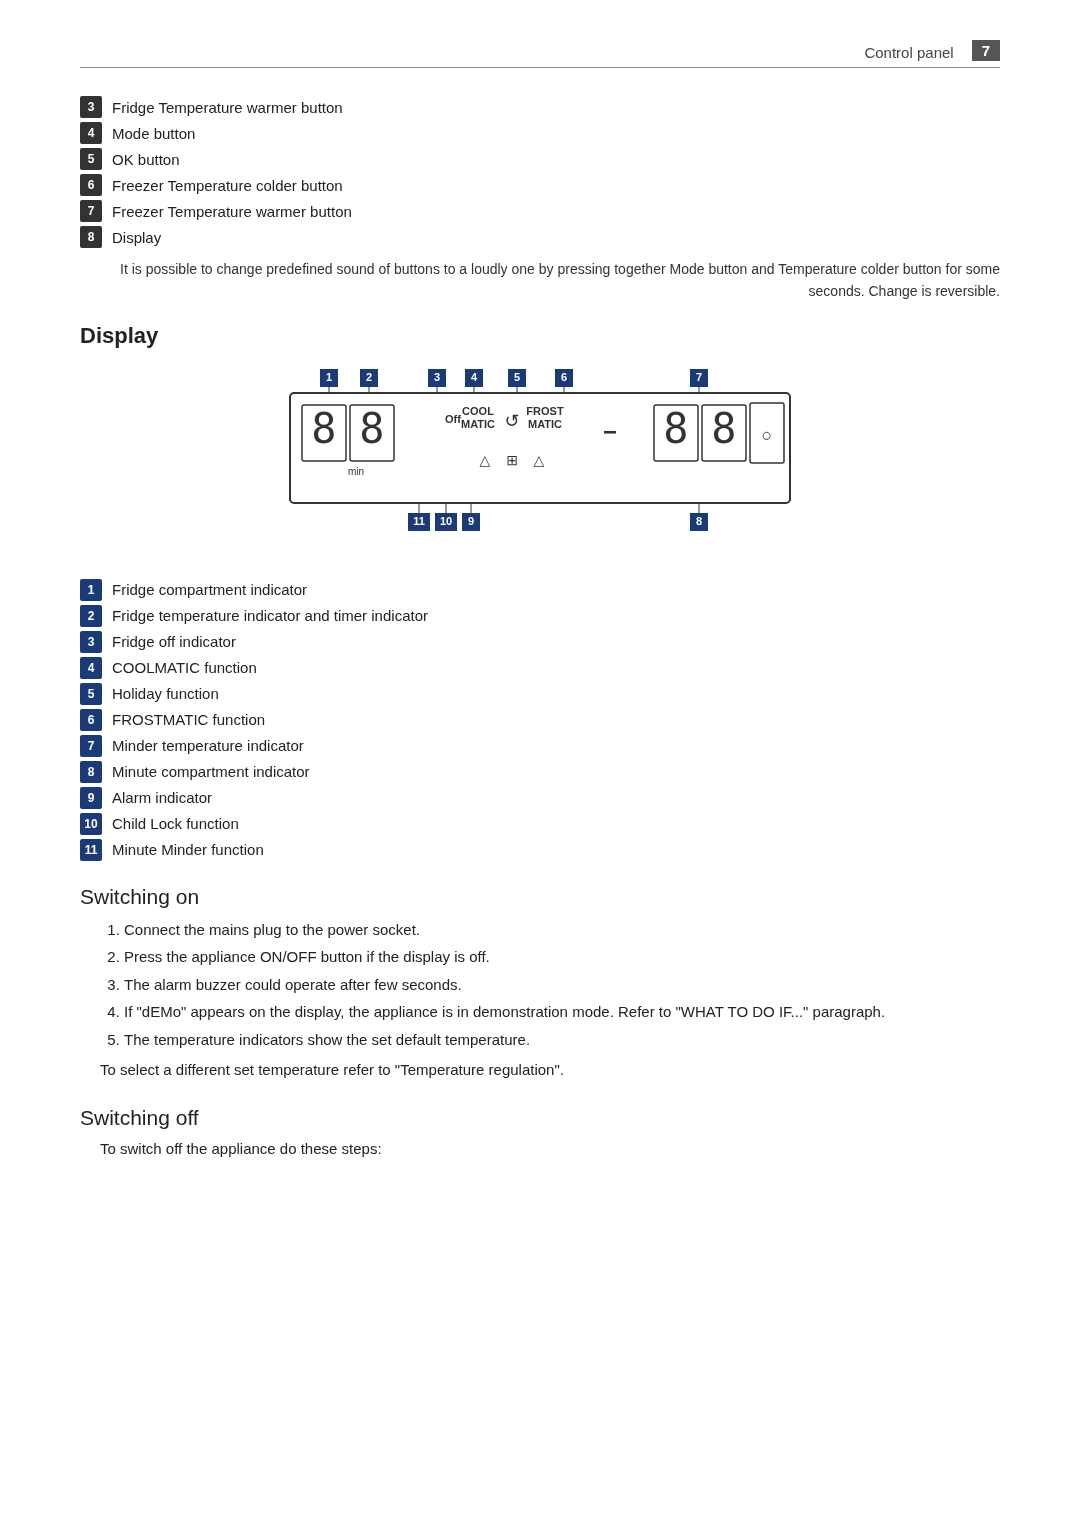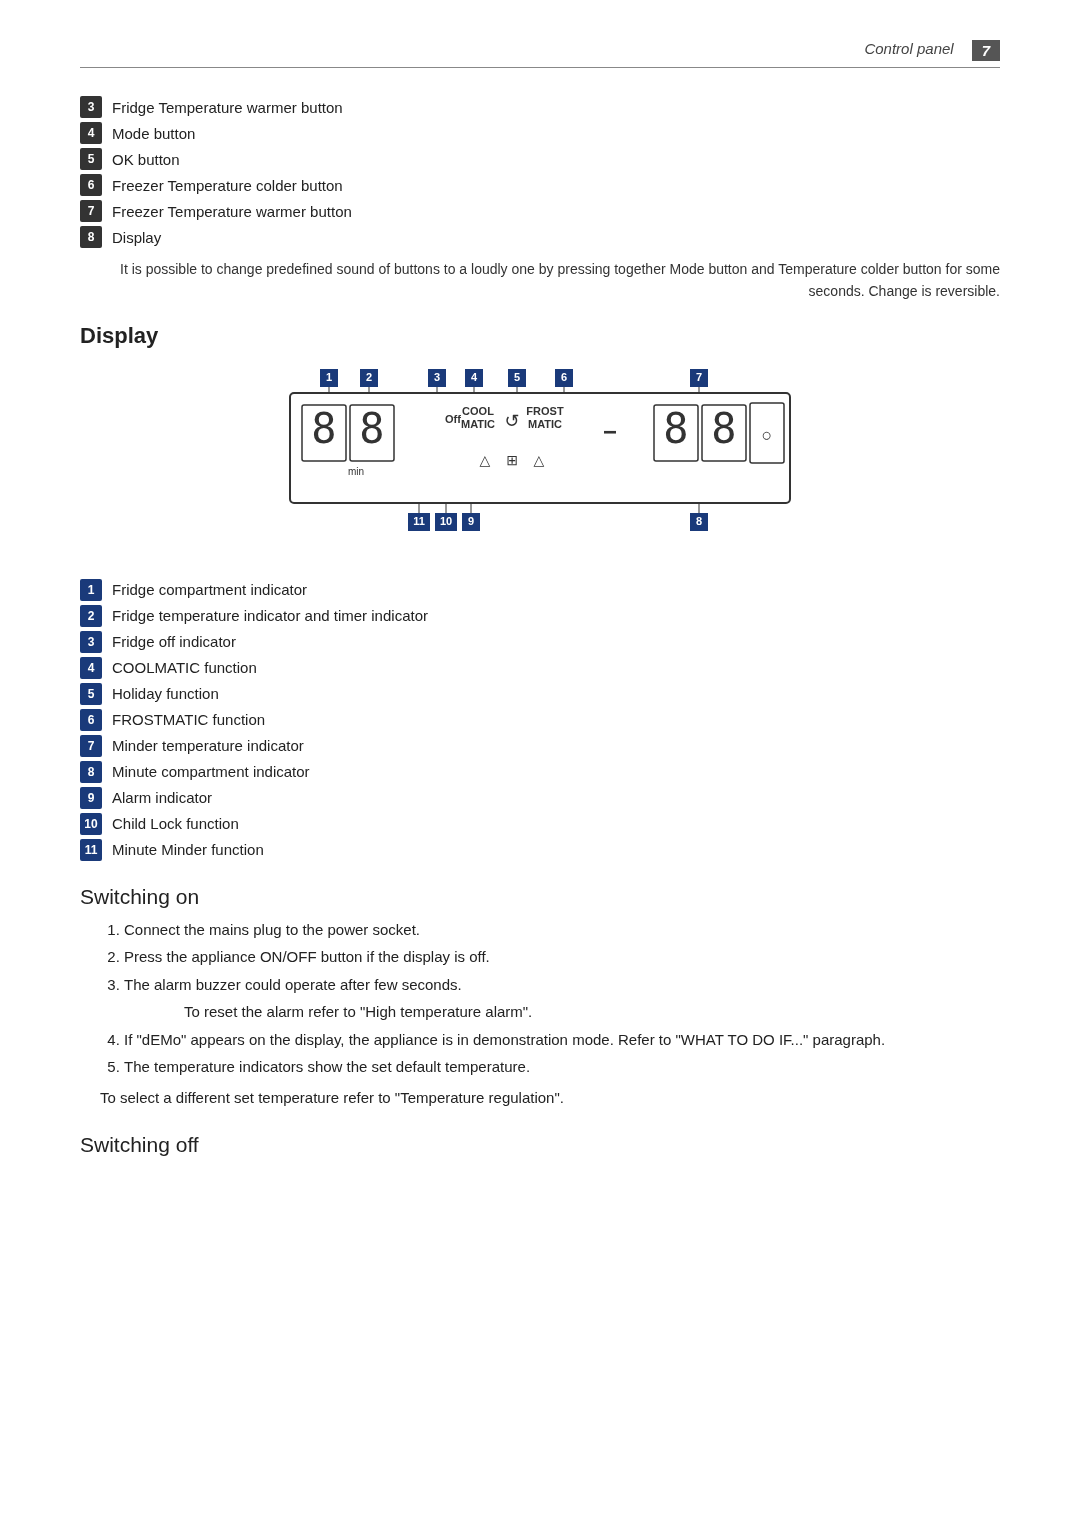--- a/index.html
+++ b/index.html
@@ -8,25 +8,24 @@
       font-size: 15px;
       color: #222;
       background: #fff;
       width: 1080px;
       min-height: 1529px;
       padding: 40px 80px 60px 80px;
     }
     .header {
       display: flex;
       justify-content: flex-end;
-      align-items: flex-start;
+      align-items: flex-end;
       border-bottom: 1px solid #888;
       padding-bottom: 6px;
       margin-bottom: 28px;
-      font-style: italic;
     }
     .header-title {
       font-size: 15px;
       color: #444;
       margin-right: 18px;
     }
     .header-page {
       background: #555;
       color: #fff;
       padding: 2px 10px;
@@ -294,22 +293,22 @@
       <span class="item-text">Minute Minder function</span>
     </div>
   </div>
 
 <div class="switch-section">
   <div class="section-title">Switching on</div>
   <ol class="switch-list">
     <li>Connect the mains plug to the power socket.</li>
     <li>Press the appliance ON/OFF button if the display is off.</li>
     <li>The alarm buzzer could operate after few seconds.</li>
-      <p class="switch-note">To reset the alarm refer to "High temperature alarm".</p>
     <li>If "dEMo" appears on the display, the appliance is in demonstration mode. Refer to "WHAT TO DO IF..." paragraph.</li>
     <li>The temperature indicators show the set default temperature.</li>
   </ol>
   <p class="switch-footer">To select a different set temperature refer to "Temperature regulation".</p>
 </div>
 
 <div class="switch-section">
   <div class="section-title">Switching off</div>
+  <p class="switch-intro">To switch off the appliance do these steps:</p>
 </div>
 
 </body></html>

